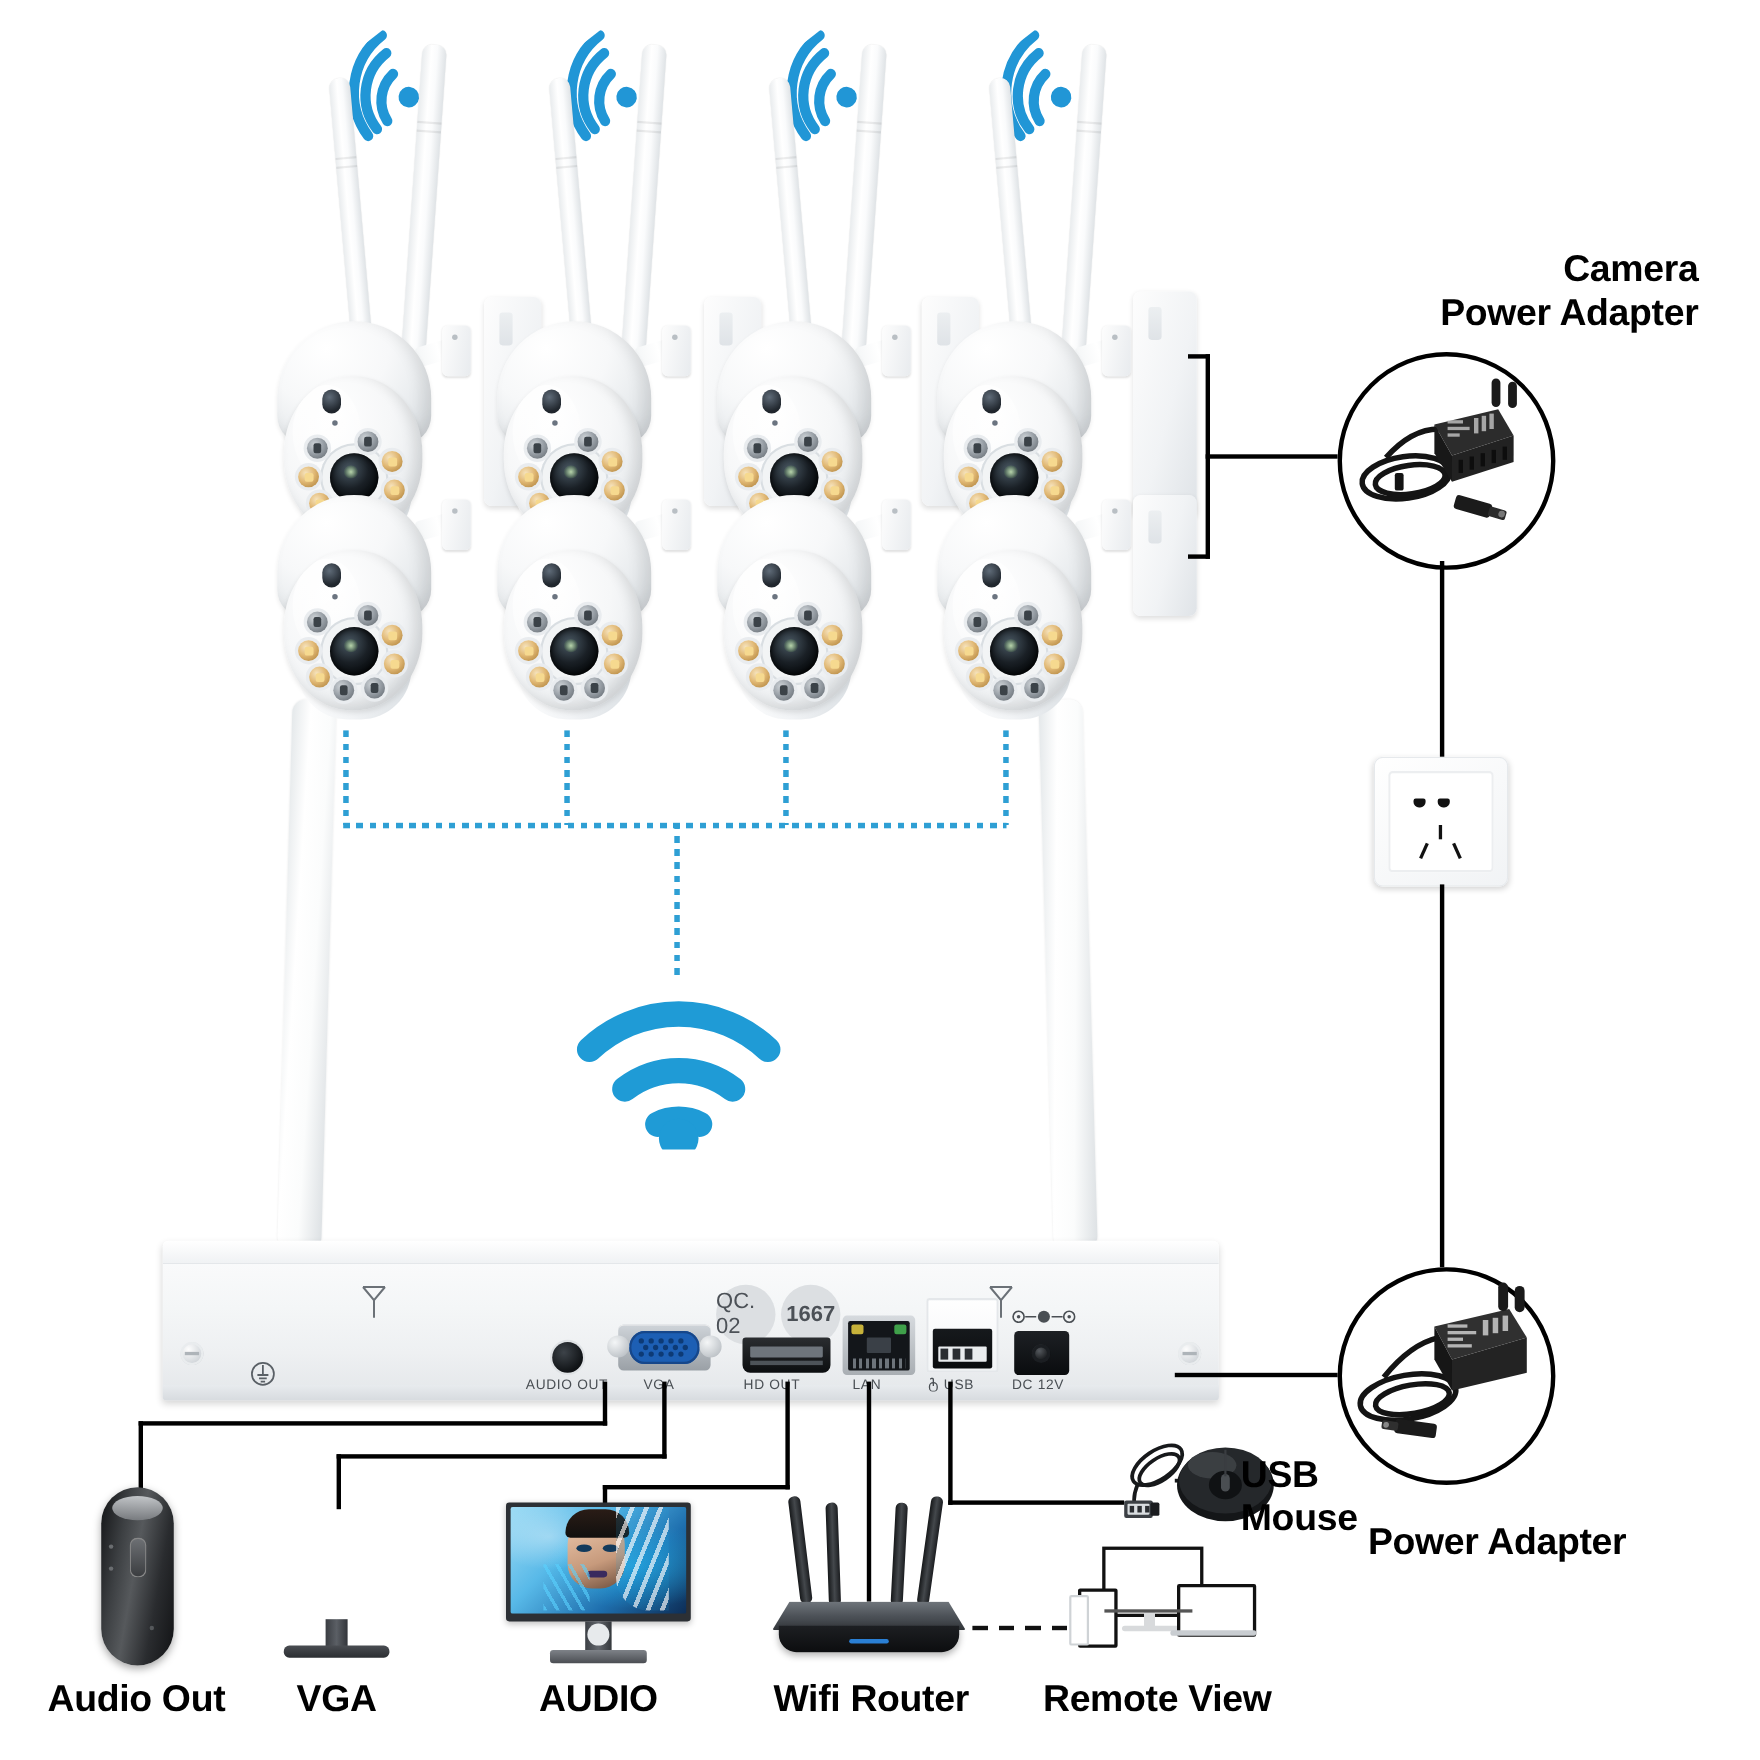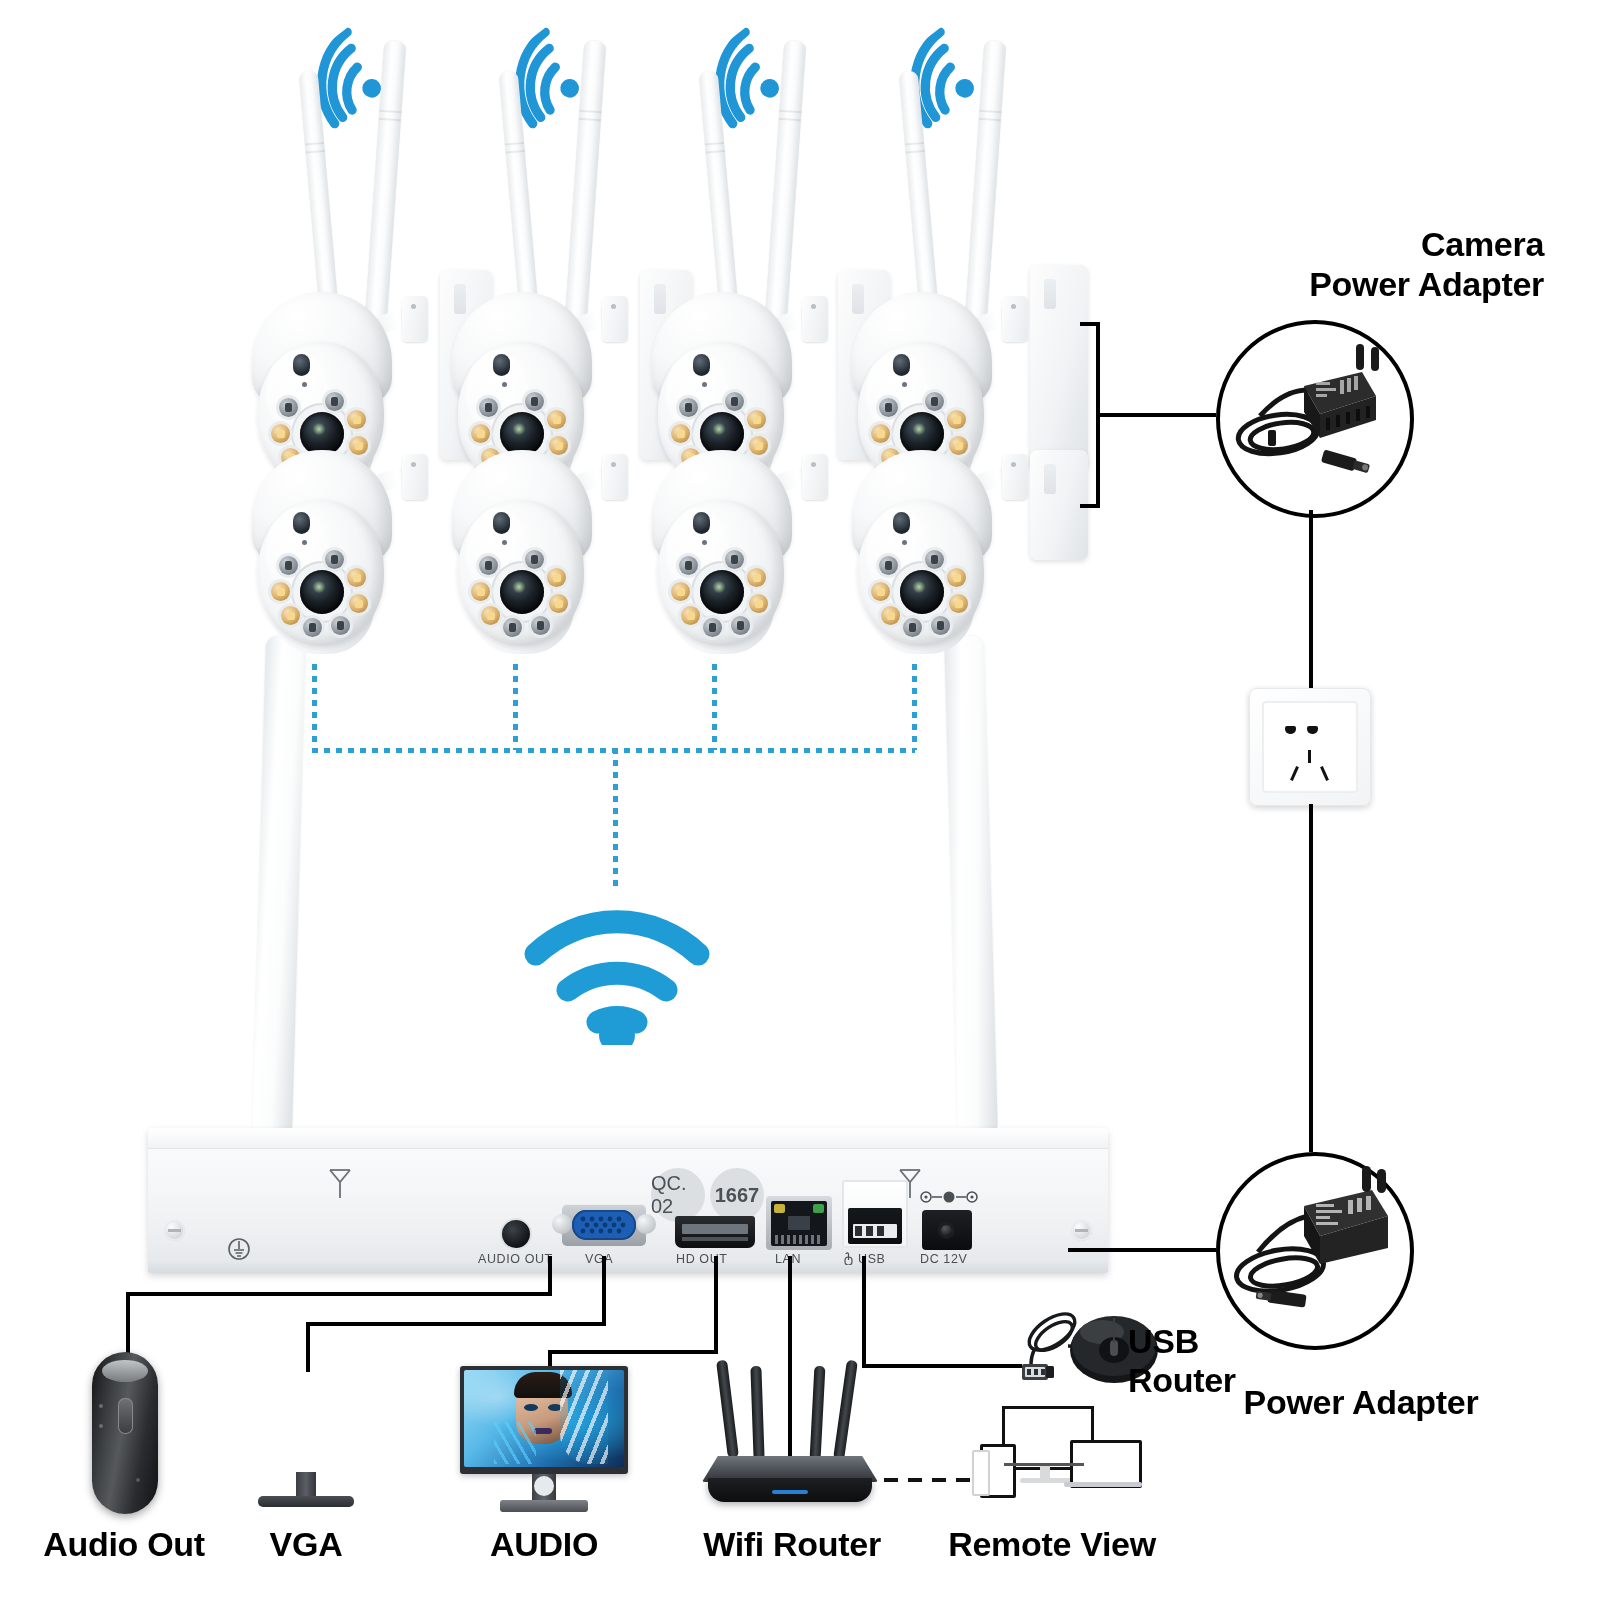--- a/index.html
+++ b/index.html
@@ -746,16 +746,16 @@
       <ellipse cx="104" cy="48" rx="44" ry="33" fill="#141618"></ellipse>
       <ellipse cx="104" cy="44" rx="42" ry="30" fill="#25282b"></ellipse>
       <ellipse cx="92" cy="30" rx="22" ry="12" fill="#3f4347" opacity=".85"></ellipse>
       <ellipse cx="104" cy="48" rx="15" ry="13" fill="#101214"></ellipse>
       <rect x="100" y="38" width="8" height="16" rx="4" fill="#4a4e52"></rect>
       <path d="M104 16 V40" stroke="#3a3d41" stroke-width="2" fill="none"></path>
     </svg>
   </div>
   <div class="lbl big" style="left:1128px;top:1322px;width:160px;text-align:left;white-space:normal;line-height:1.14;">
     <div>USB</div>
-    <div>Router</div>
+    <div>Mouse</div>
   </div>
 
 </div>
 
 </body></html>

